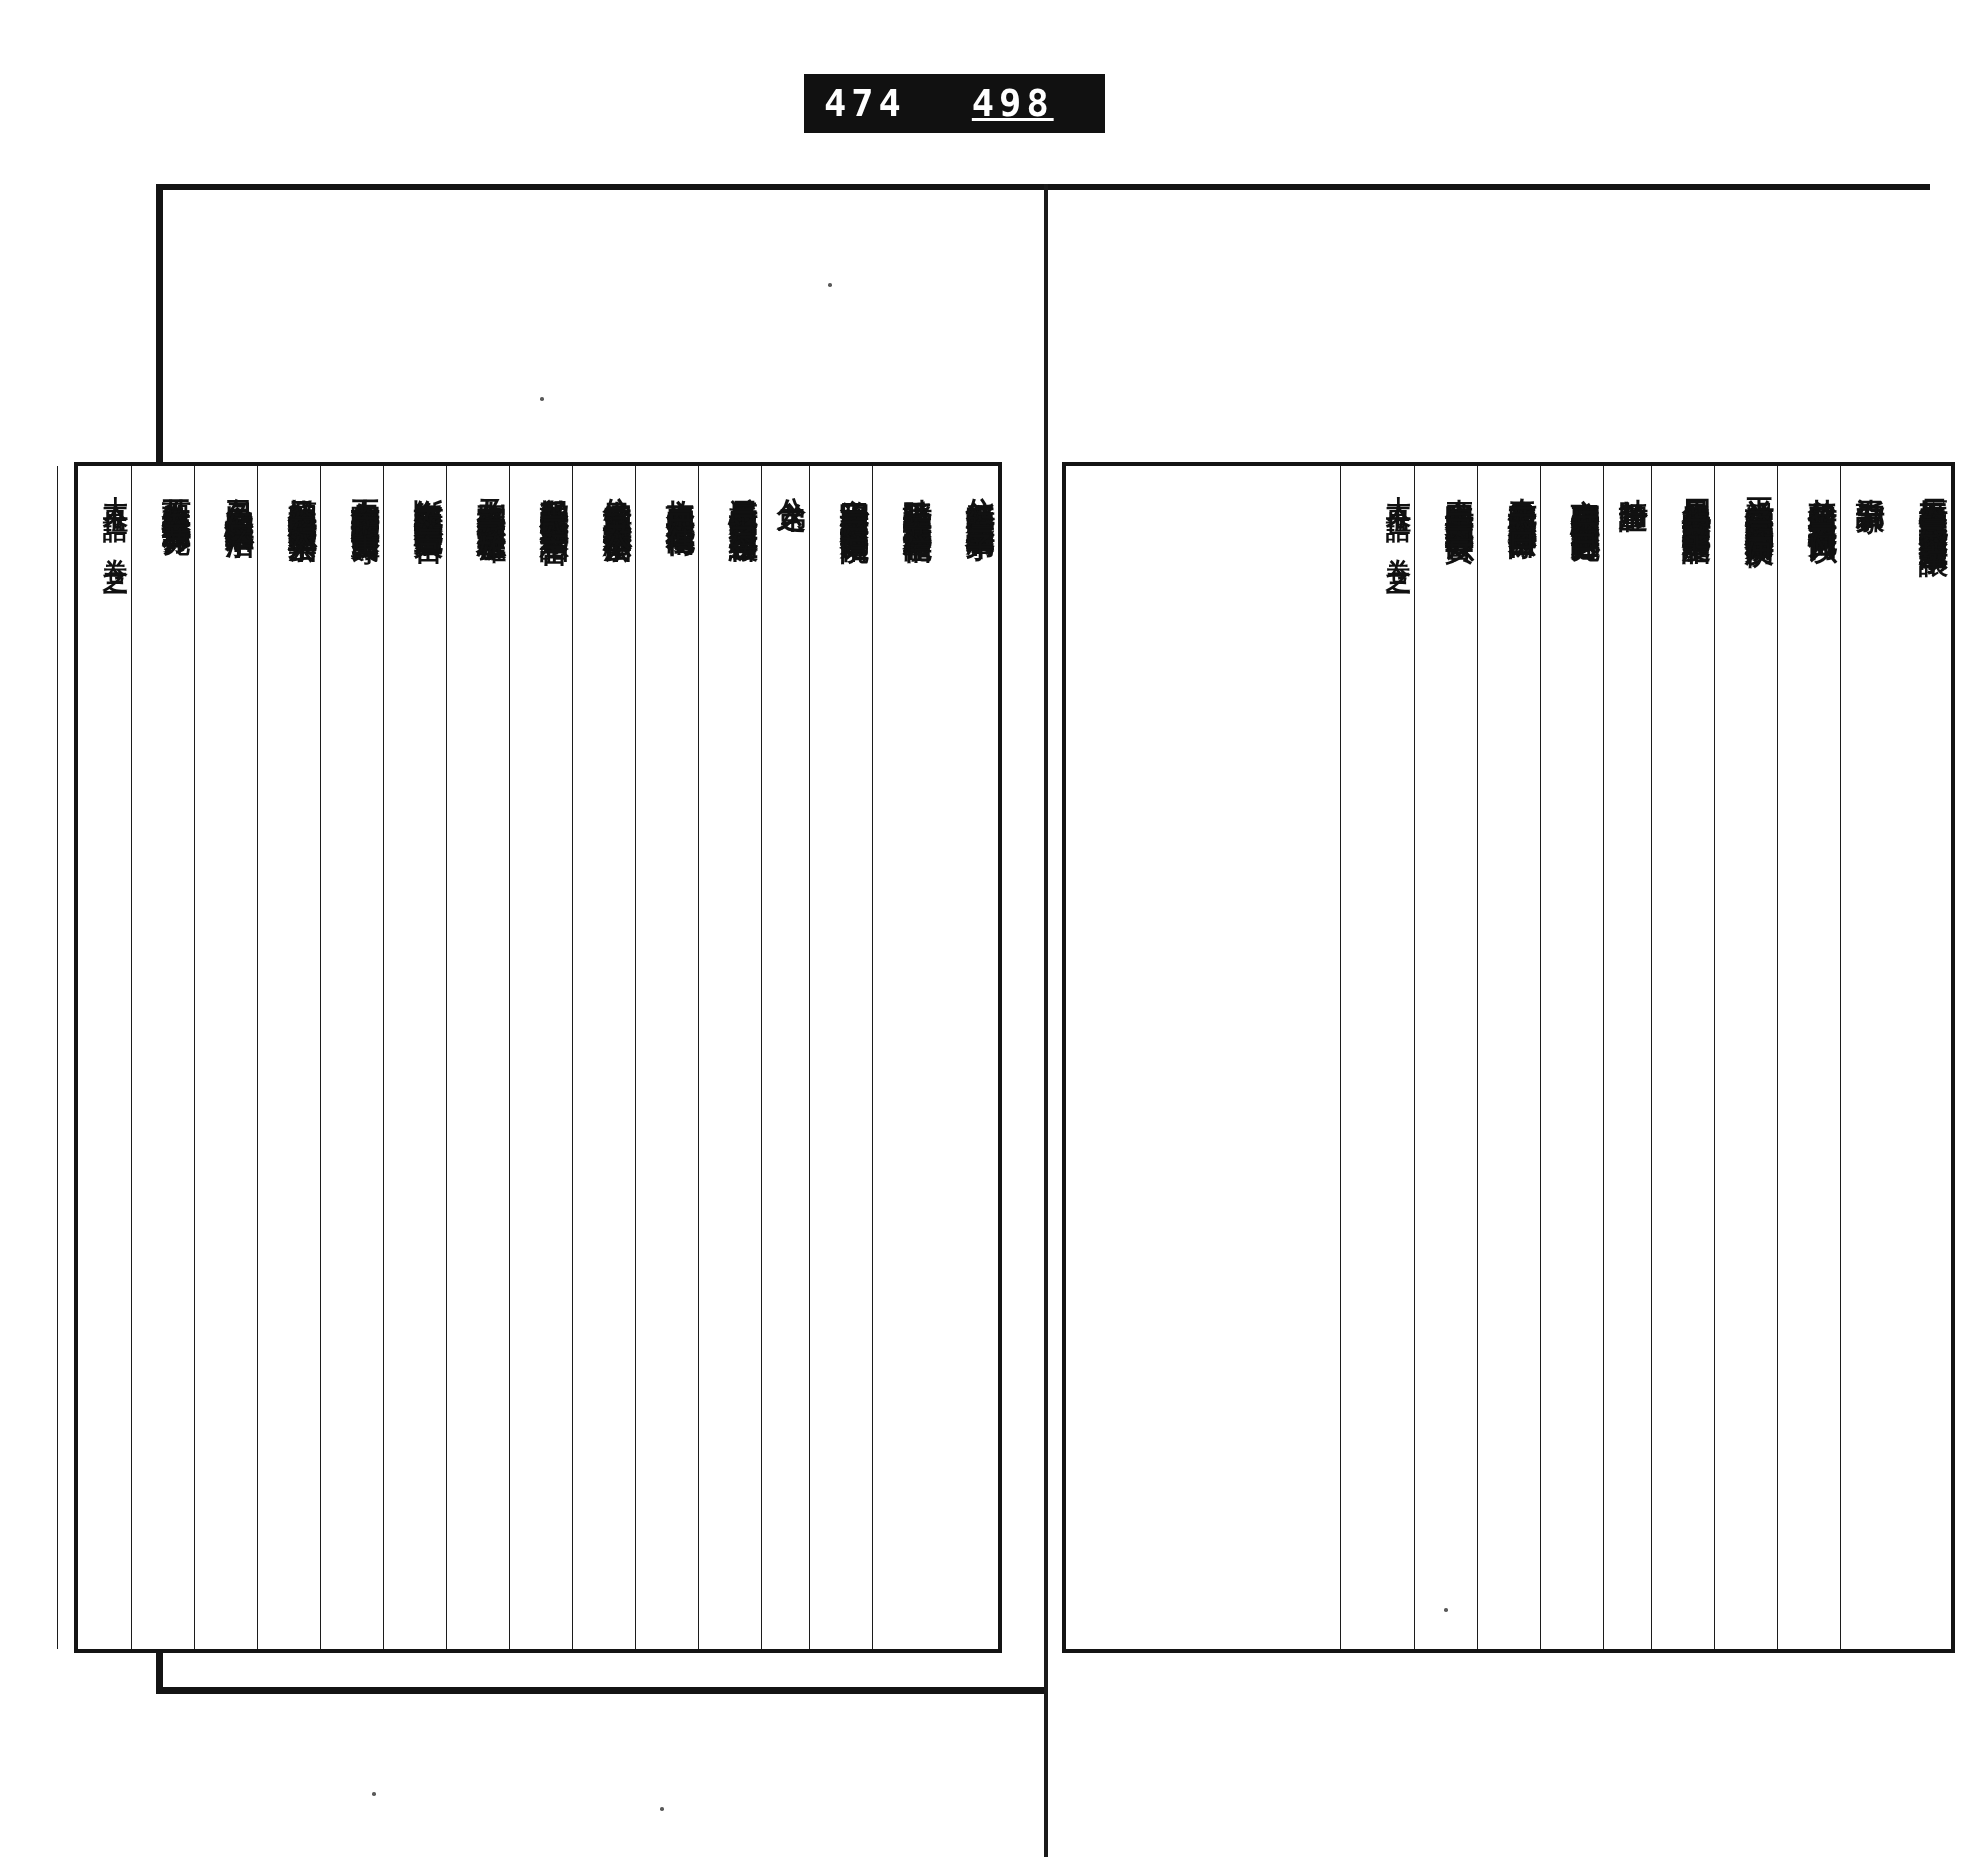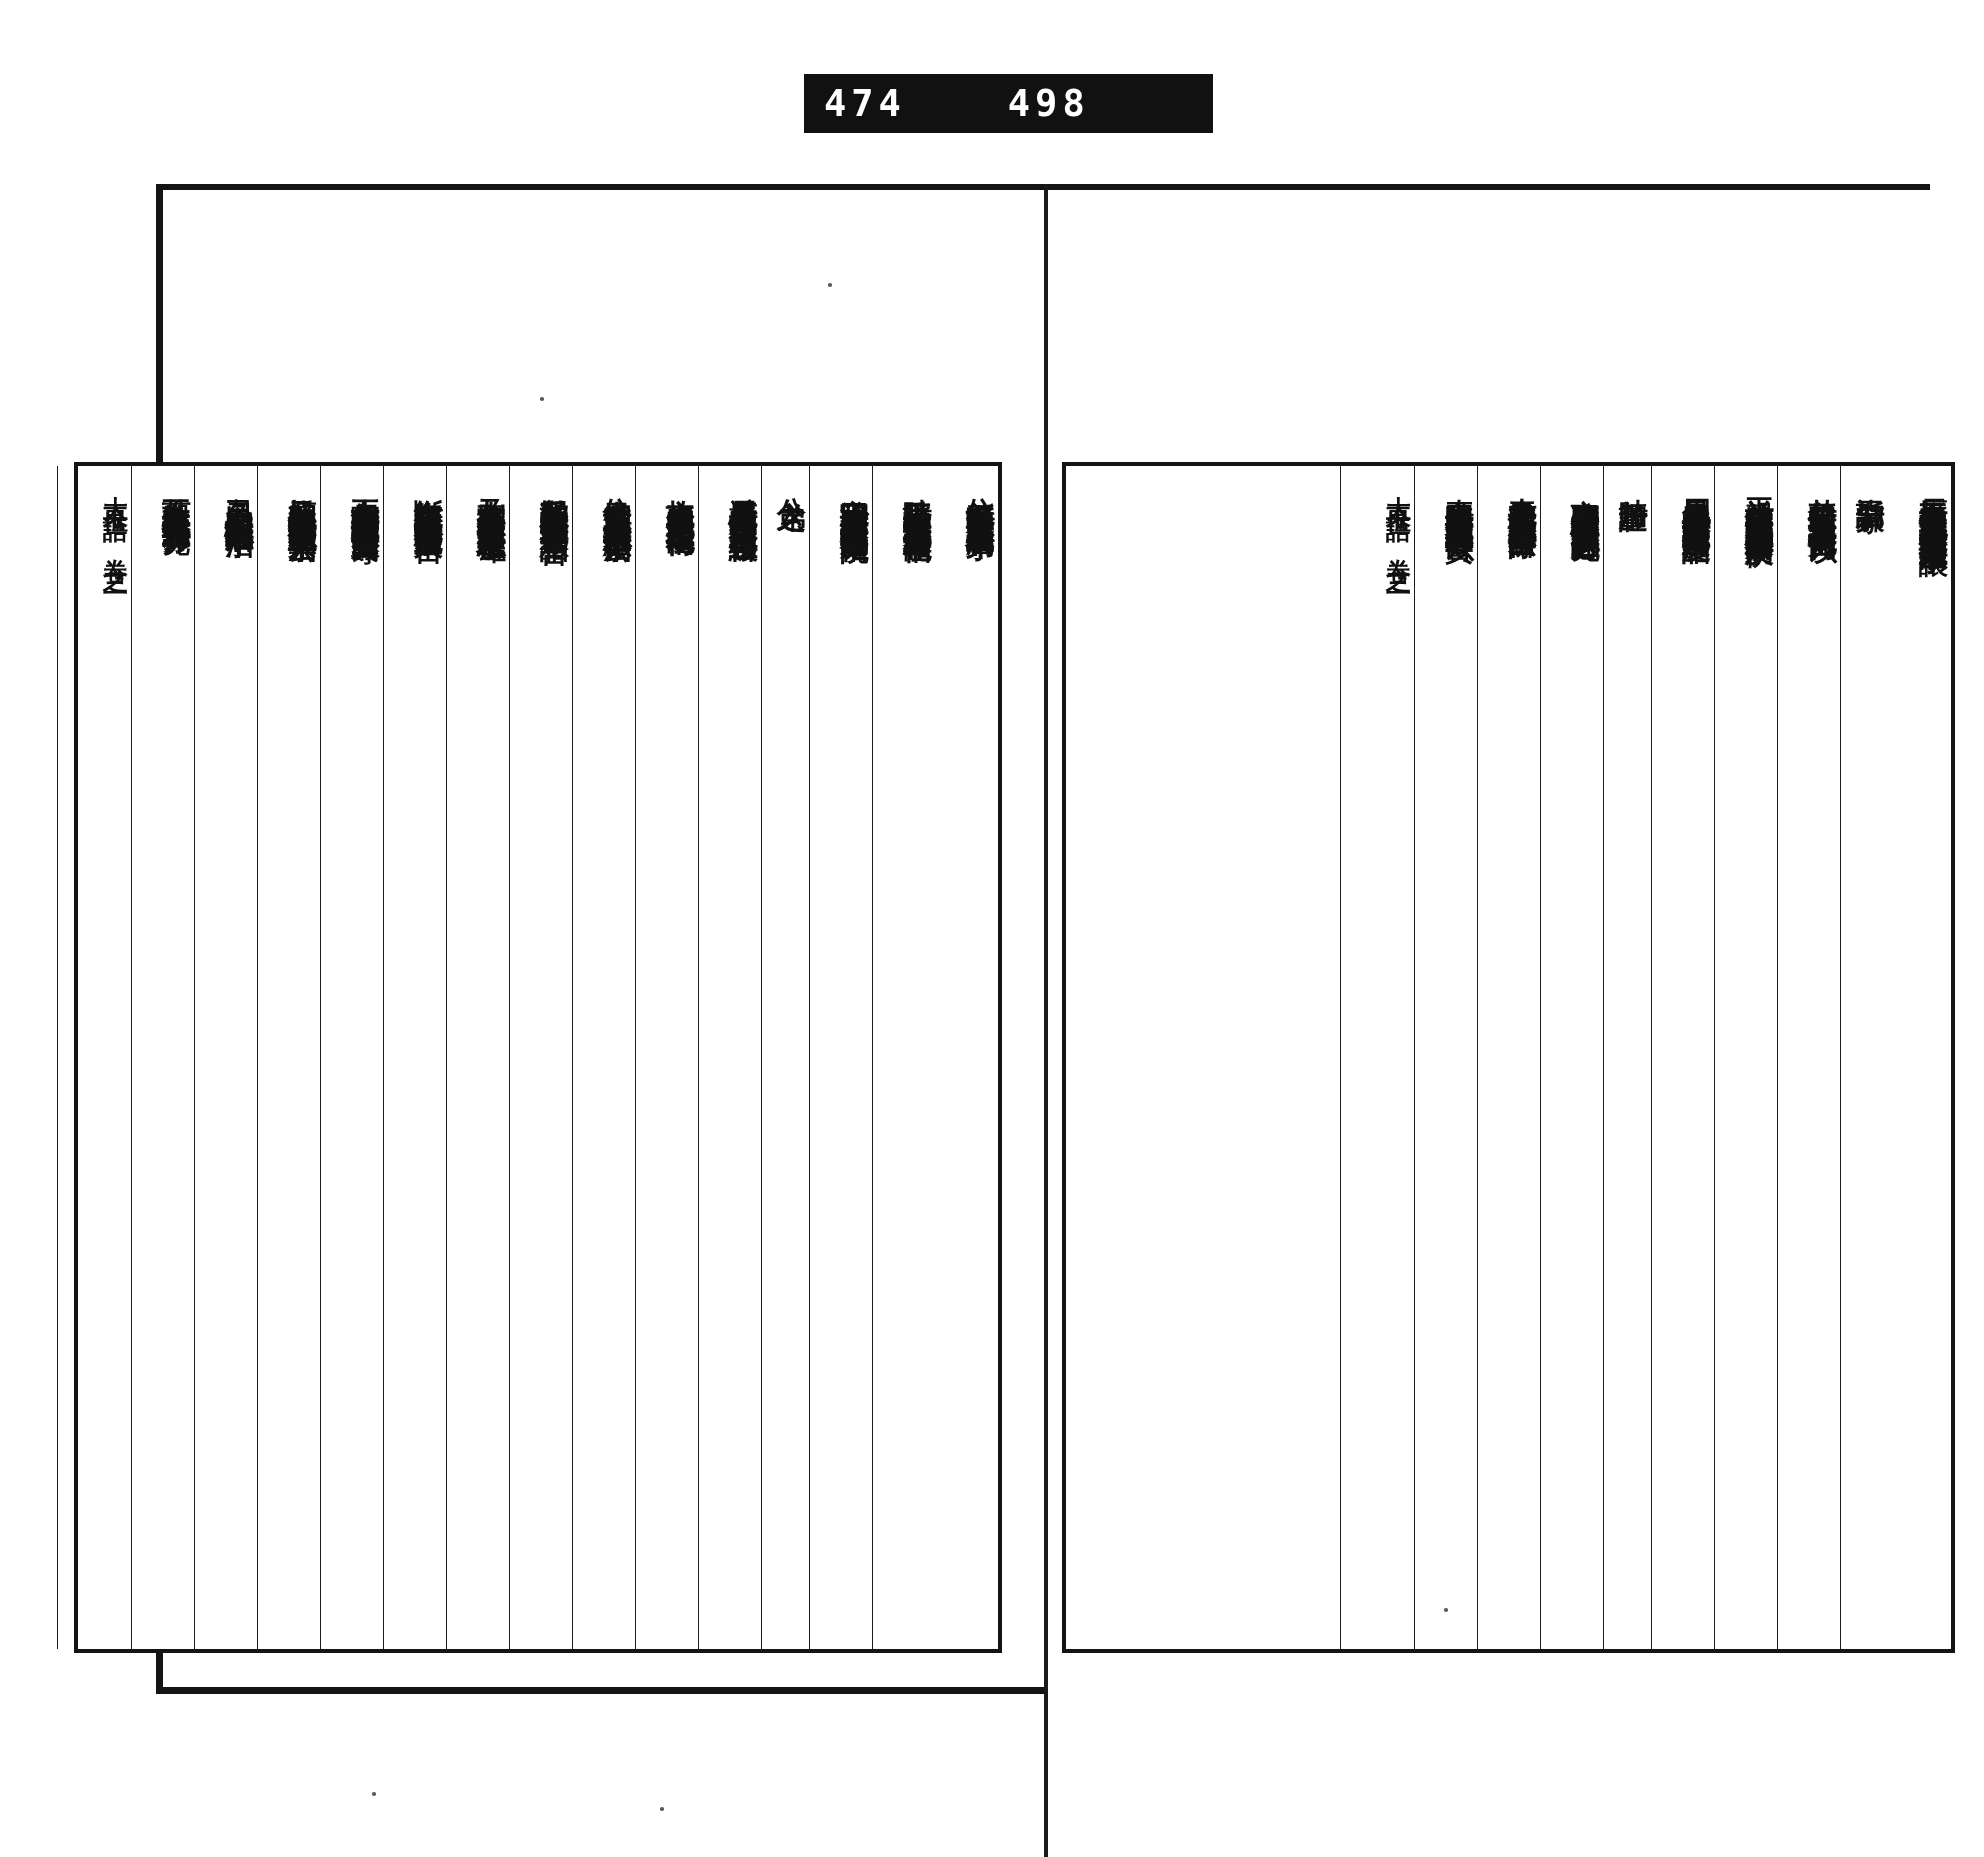--- a/index.html
+++ b/index.html
@@ -13,35 +13,35 @@
     position: relative;
     font-family: "DejaVu Serif", serif;
     overflow: hidden;
   }
 
   
   .film-header {
     position: absolute;
     left: 804px;
     top: 74px;
-    width: 409px;
+    width: 301px;
     height: 59px;
     background: #111111;
     display: flex;
     align-items: center;
   }
   .film-num {
     color: #ffffff;
     font-family: "DejaVu Sans Mono", monospace;
     font-size: 37px;
     letter-spacing: 5px;
     font-weight: bold;
   }
   .film-num.left { margin-left: 20px; }
-  .film-num.right { margin-left: 102px; }
+  .film-num.right { margin-left: 66px; text-decoration: underline; }
 
   
   .scan {
     position: absolute;
     left: 74px;
     top: 184px;
     width: 1856px;
     height: 1514px;
   }
 

